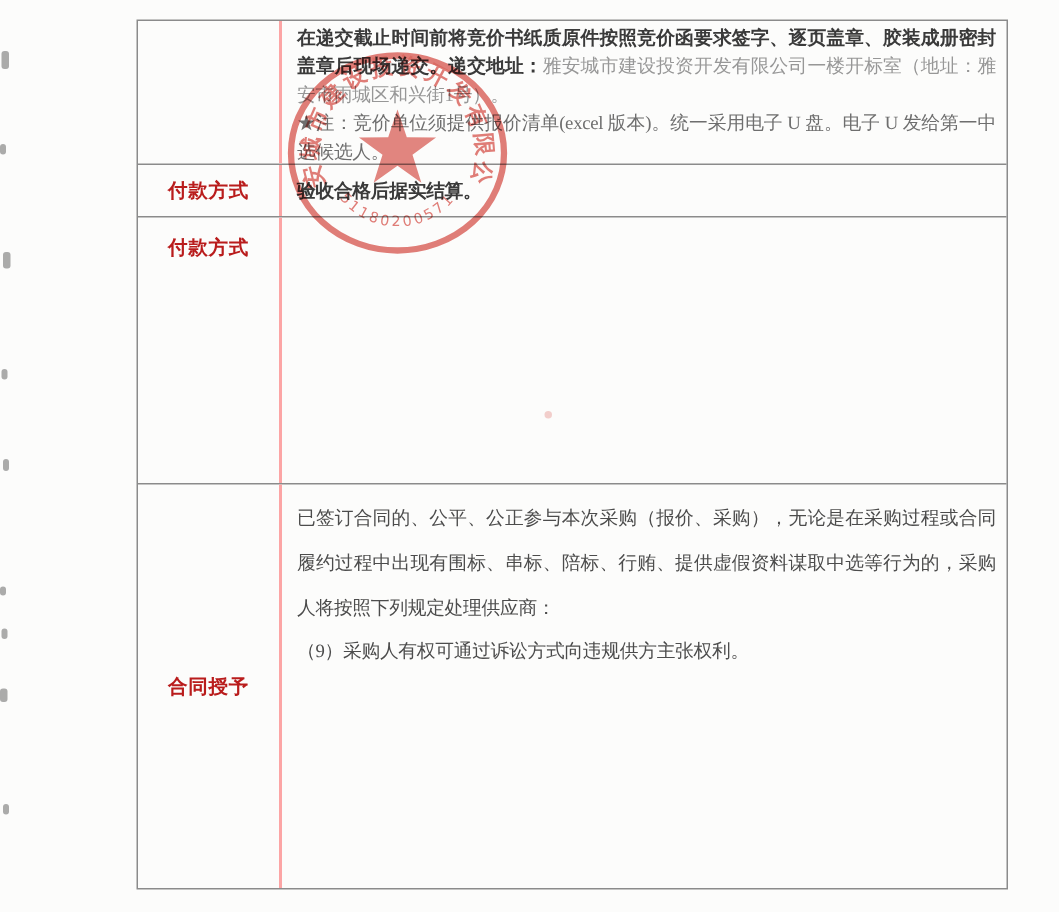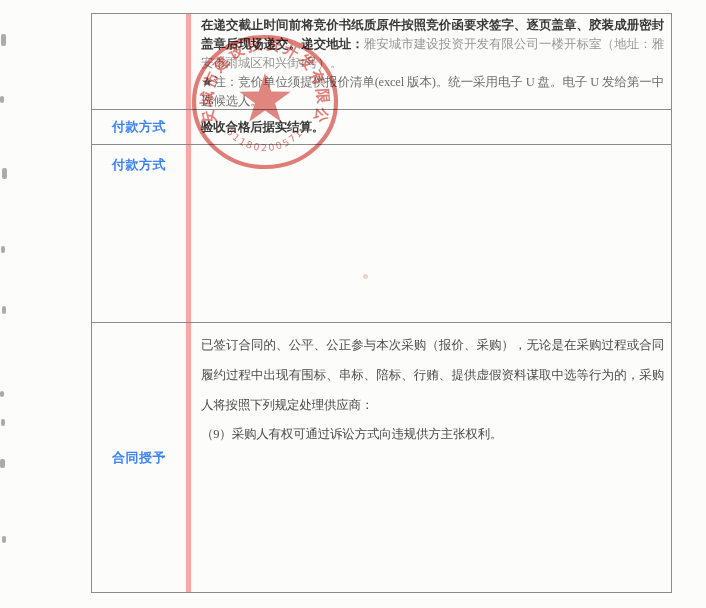--- a/index.html
+++ b/index.html
@@ -12,23 +12,23 @@
     position:absolute;left:91px;top:13px;width:579px;
     border:1px solid #8b8b8b;background:transparent;
   }
   .row{display:flex;}
   .row + .row{border-top:1px solid #8b8b8b;}
   .r1{height:95px;}
   .r2{height:34px;}
   .r3{height:177px;}
   .r4{height:269px;}
   .lc{
-    width:94px;flex:none;border-right:5px solid #fca5a5;
+    width:94px;flex:none;border-right:2px solid #fca5a5;
     display:flex;justify-content:center;align-items:center;
-    font-weight:bold;font-size:13px;color:#3b82f6;letter-spacing:0.5px;
+    font-weight:bold;font-size:13px;color:#b91c1c;letter-spacing:0.5px;
   }
   .r3 .lc{align-items:flex-start;padding-top:11px;}
   .cc{
     flex:1;min-width:0;overflow:hidden;
     padding:0 7px 0 10px;
     font-size:12.5px;letter-spacing:-0.2px;color:#4c4c4c;
     text-align:justify;
   }
   .cc p{margin:0;}
   .r1 .cc{line-height:19px;padding-top:2px;}

